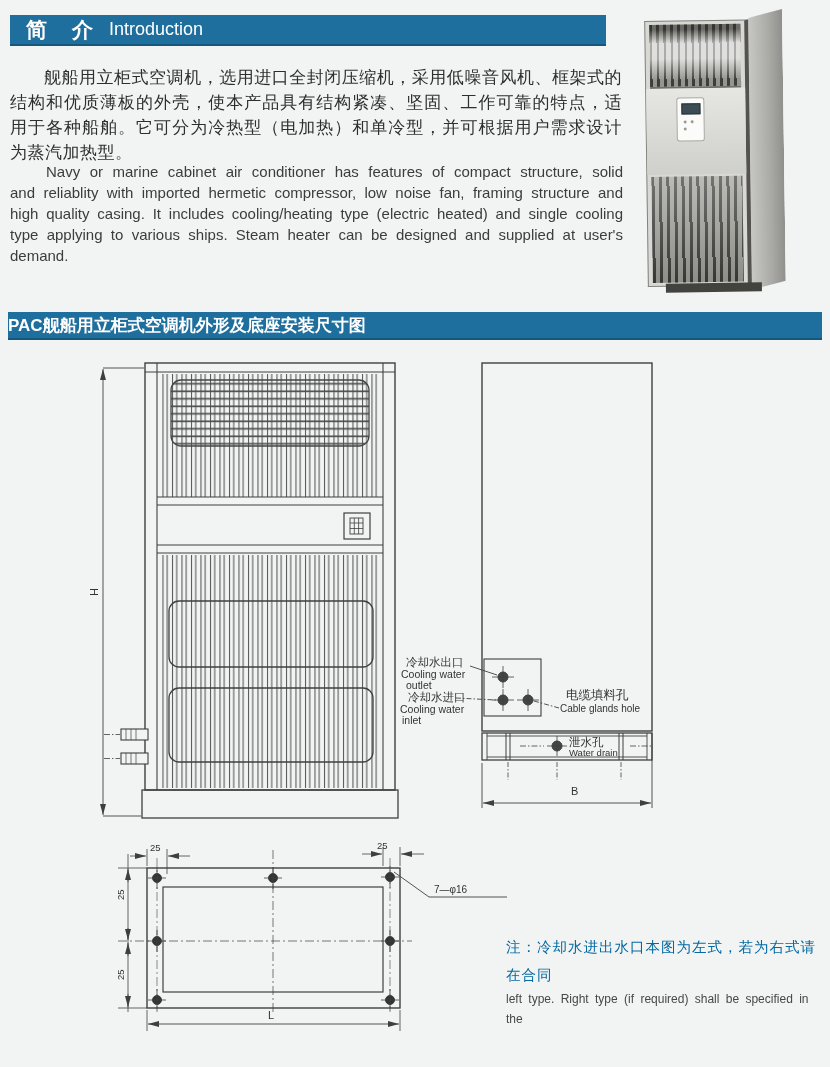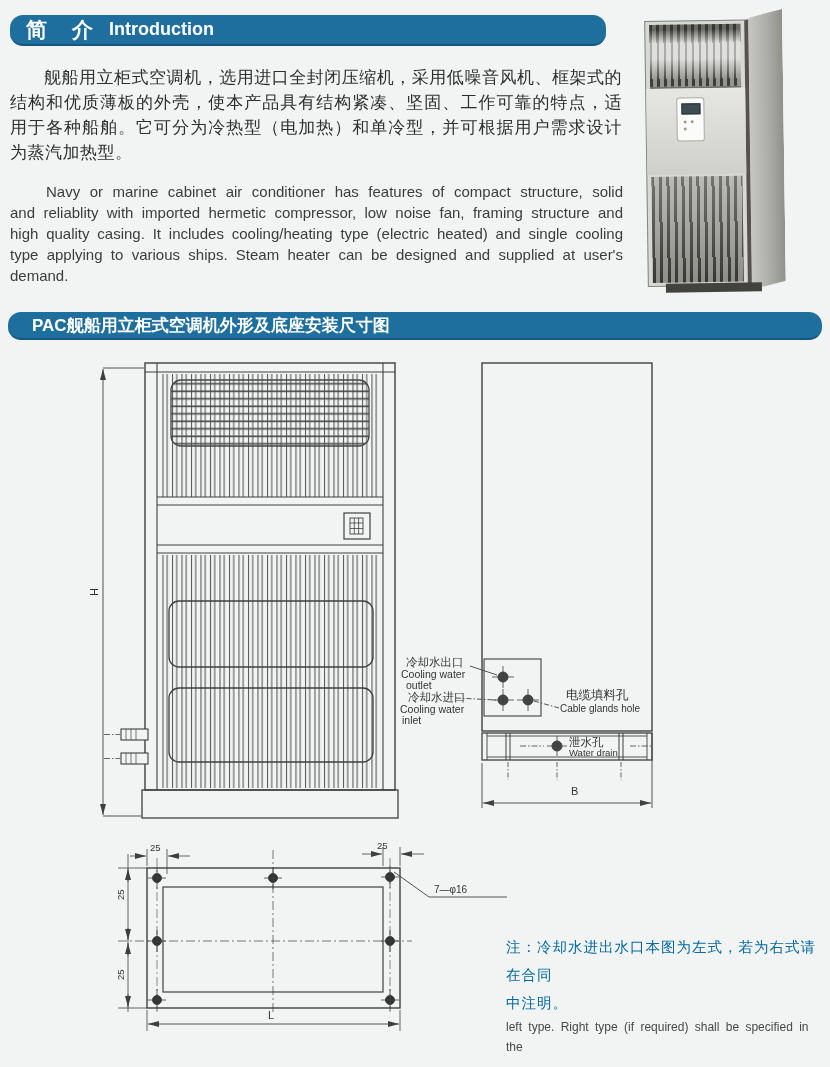--- a/index.html
+++ b/index.html
@@ -7,38 +7,37 @@
     width:830px;height:1067px;position:relative;overflow:hidden;
     background:#f2f4f4;
     font-family:"Liberation Sans",sans-serif;
     color:#333;
   }
   
   .bar{
     position:absolute;background:#1f6f9e;color:#fff;
     display:flex;align-items:center;box-sizing:border-box;
     border-bottom:2px solid #16577d;
-    border-radius:13px;
   }
   .bar1{left:10px;top:15px;width:596px;height:31px;padding-left:16px;}
   .bar1 .cn{font-size:21px;font-weight:bold;letter-spacing:2px;margin-right:14px;}
-  .bar1 .en{font-size:18px;font-weight:bold;}
-  .bar2{left:8px;top:312px;width:814px;height:28px;padding-left:24px;justify-content:space-between;}
+  .bar1 .en{font-size:18px;font-weight:normal;}
+  .bar2{left:8px;top:312px;width:814px;height:28px;padding-left:0;justify-content:space-between;}
   .bar2 .cn{font-size:17px;font-weight:bold;margin-right:8px;white-space:nowrap;}
   .bar2 .en{font-size:16px;font-weight:bold;white-space:nowrap;}
   
   .para-cn{
     position:absolute;left:10px;top:65px;width:612px;
     font-size:17px;line-height:25px;color:#2e2e2e;
     text-indent:2em;letter-spacing:.5px;text-align:justify;
   }
   .para-en{
     position:absolute;left:10px;top:161px;width:613px;
     font-size:15px;line-height:21px;color:#3c3c3c;
-    text-indent:2.4em;text-align:justify;word-spacing:3px;margin-top:20px;
+    text-indent:2.4em;text-align:justify;word-spacing:3px;
   }
   
   .photo{position:absolute;left:632px;top:4px;width:186px;height:292px;}
   .cab{position:absolute;left:6px;top:4px;width:156px;height:284px;transform:rotate(-0.8deg);}
   .cab-side{
     position:absolute;left:112px;top:2px;width:34px;height:280px;
     background:linear-gradient(90deg,#c7c7c4,#a9a9a6 60%,#8f8f8c);
     clip-path:polygon(0 3%,100% 0,100% 97%,0 100%);
   }
   .cab-front{
@@ -305,16 +304,15 @@
   <text class="t" x="150" y="851" font-size="9.5">25</text>
   <text class="t" x="377" y="849" font-size="9.5">25</text>
   <text class="t" x="124" y="900" font-size="9.5" transform="rotate(-90 124 900)">25</text>
   <text class="t" x="124" y="980" font-size="9.5" transform="rotate(-90 124 980)">25</text>
   <text class="t" x="268" y="1019" font-size="11">L</text>
   <text class="t" x="434" y="893" font-size="10">7—φ16</text>
 </svg>
 
 <div class="note">
   <div class="note-cn">注：冷却水进出水口本图为左式，若为右式请在合同</div>
-  <div class="note-cn">中注明。</div>
   <div class="note-en">left type. Right type (if required) shall be specified in the</div>
 
 </div>
 
 </body></html>

